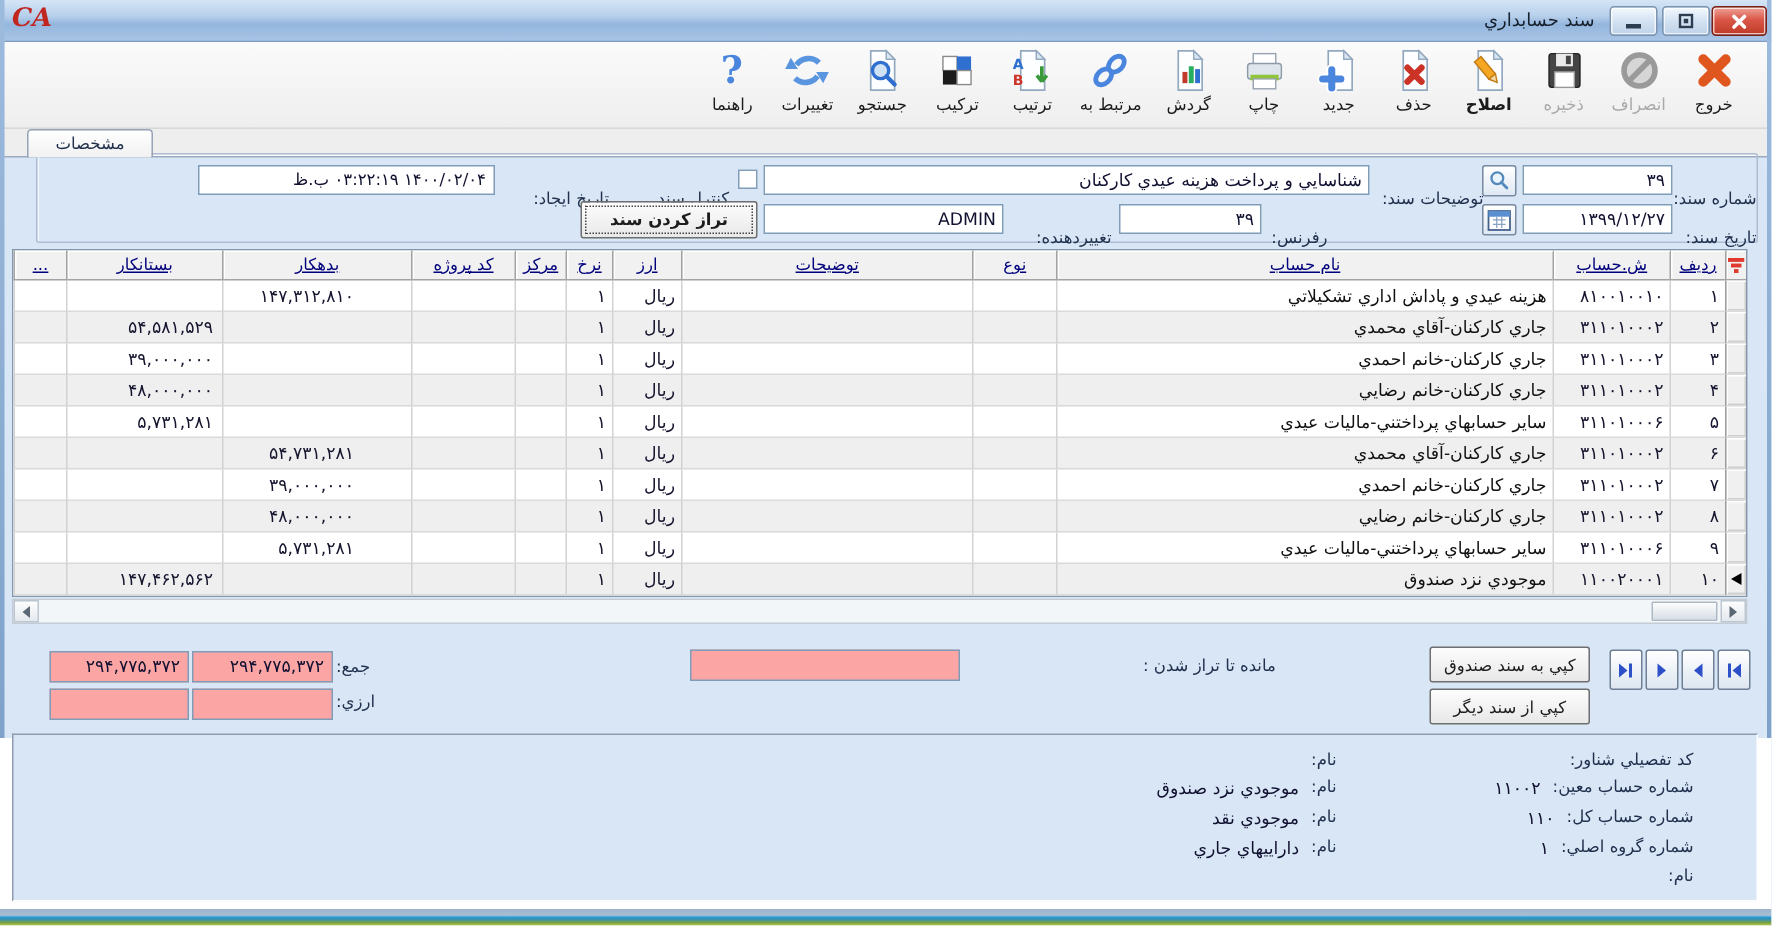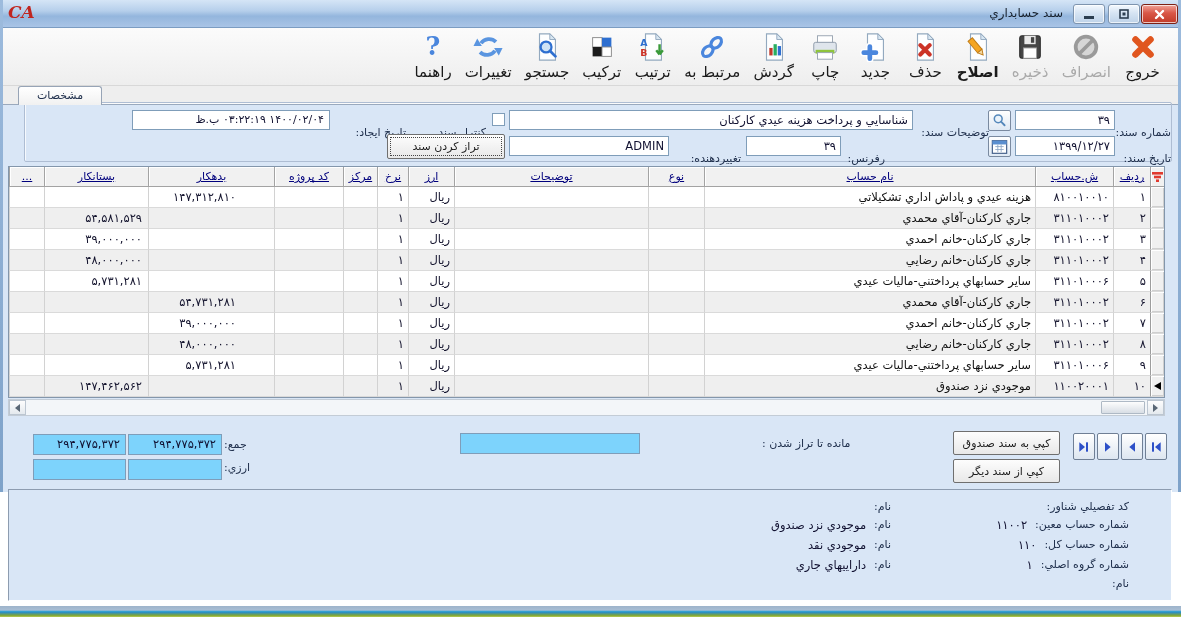--- a/index.html
+++ b/index.html
@@ -18,21 +18,21 @@
   .wbtn { position:absolute; top:4px; height:20px; border:1px solid #7e94ae; border-radius:3px; display:flex; align-items:center; justify-content:center;
     background:linear-gradient(180deg,#f4f9fe,#d6e4f3 45%,#bed2e8); box-shadow:inset 0 0 0 1px rgba(255,255,255,.7); cursor:default;}
   .wbtn.minb { right:76px; width:32px; } .wbtn.restb { right:41px; width:32px; }
   .wbtn.closeb { right:3px; width:37px; background:linear-gradient(180deg,#f0a49a,#d95747 45%,#c03a28); border-color:#7c2014; }
 
   
   .toolbar { position:absolute; left:3px; right:3px; top:28px; height:58px; background:linear-gradient(180deg,#fbfbfb,#eeeeee);
     border-bottom:1px solid #d8d8d8; display:flex; align-items:flex-start; padding:4px 12px 0 0; gap:3px; }
   .tbtn { min-width:47px; padding:0 5px; display:flex; flex-direction:column; align-items:center; gap:1px; cursor:default; }
   .ticon { width:30px; height:30px; display:block; }
-  .tlabel { font-size:15px; color:#1b1b1b; white-space:nowrap; }
+  .tlabel { font-size:11px; color:#1b1b1b; white-space:nowrap; }
   .tbtn.off .tlabel { color:#a9a9a9; }
   .tbtn.em .tlabel { font-weight:bold; }
 
   
   .tabstrip { position:absolute; left:3px; right:3px; top:86px; height:18px; background:#eeeeee; }
   .tab { position:absolute; left:18px; top:86px; width:84px; height:19px; background:linear-gradient(180deg,#ffffff,#f1f1f1);
     border:1px solid #97a4b6; border-bottom:none; border-radius:3px 3px 0 0; text-align:center; font-size:11px; color:#20304d; line-height:17px; z-index:5;}
 
   .content { position:absolute; left:3px; right:3px; top:104px; bottom:11px; background:#d9e6f6; border-top:1px solid #9aa9bd; }
 
@@ -74,21 +74,21 @@
   .hscroll { position:absolute; left:8px; top:399px; width:1157px; height:17px; background:#f3f6f9; border:1px solid #c3ccd6; }
   .sarrow { position:absolute; top:0; width:17px; height:15px; background:linear-gradient(180deg,#fdfdfd,#e4e9ee); border:1px solid #bcc6d1;
     display:flex; align-items:center; justify-content:center; }
   .sarrow.l { left:0; } .sarrow.r { right:0; }
   .sthumb { position:absolute; top:1px; right:19px; width:44px; height:13px; background:linear-gradient(180deg,#fdfdfd,#d8dee5); border:1px solid #aeb9c5; border-radius:1px;}
   .tri-l { width:0;height:0;border-top:4px solid transparent;border-bottom:4px solid transparent;border-right:5px solid #5a6775;}
   .tri-r { width:0;height:0;border-top:4px solid transparent;border-bottom:4px solid transparent;border-left:5px solid #5a6775;}
 
   
   .tlabel2 { position:absolute; font-size:11px; color:#20304d; white-space:nowrap; }
-  .tbox { position:absolute; height:21px; border:1px solid #7f9db9; background:#7dd3fc; font-size:11.5px; color:#101030;
+  .tbox { position:absolute; height:21px; border:1px solid #7f9db9; background:#fca5a5; font-size:11.5px; color:#101030;
     direction:rtl; text-align:right; padding:2px 5px; }
   .navbar { position:absolute; right:14px; top:433px; display:flex; gap:2px; }
   .navbtn { width:22px; height:27px; border:1px solid #6f7f95; border-radius:2px; background:linear-gradient(180deg,#ffffff,#dde6f0);
     display:flex; align-items:center; justify-content:center; }
 
   
   .infopanel { position:absolute; left:8px; right:9px; top:489px; height:112px; background:#d9e6f6;
     border:1px solid; border-color:#8d9cb0 #ffffff #ffffff #8d9cb0; display:flex; flex-direction:column; justify-content:space-evenly;
     padding:4px 42px 4px 10px; }
   .irow { display:flex; direction:rtl; align-items:center; }
@@ -281,21 +281,21 @@
       <svg width="17" height="16" viewBox="0 0 20 19">
         <rect x="1.5" y="2" width="17" height="15" fill="#fff" stroke="#44608a" stroke-width="1.4"></rect>
         <rect x="1.5" y="2" width="17" height="4.5" fill="#5a8fd0"></rect>
         <path d="M5 9 h10 M5 12.5 h10 M8 6.5 v9 M12 6.5 v9" stroke="#8aa4c4" stroke-width="1"></path>
       </svg>
     </span>
   <span class="flabel" style="right:296px; top:140px;">رفرنس:</span>
   <input class="fin" style="right: 340px; top: 136px; width: 95px;" readonly="" value="۳۹">
   <span class="flabel" style="right:440px; top:140px;">تغييردهنده:</span>
   <input class="fin" style="right: 512px; top: 136px; width: 160px;" readonly="" value="ADMIN">
-  <button class="pushbtn focus" style="right:676px; top:134px; width:118px; height:25px;">تراز کردن سند</button>
+  <button class="pushbtn focus" style="right:676px; top:134px; width:118px; height:25px;font-weight:bold;">تراز کردن سند</button>
 
   <div class="grid">
     <div class="ghead">
         <div class="hcell">
           <svg width="11" height="10" viewBox="0 0 11 10">
             <rect x="0" y="0" width="11" height="2.6" fill="#e03a2f"></rect>
             <rect x="2" y="3.7" width="7" height="2.6" fill="#e03a2f"></rect>
             <rect x="4" y="7.4" width="3" height="2.6" fill="#e03a2f"></rect>
           </svg>
         </div>

